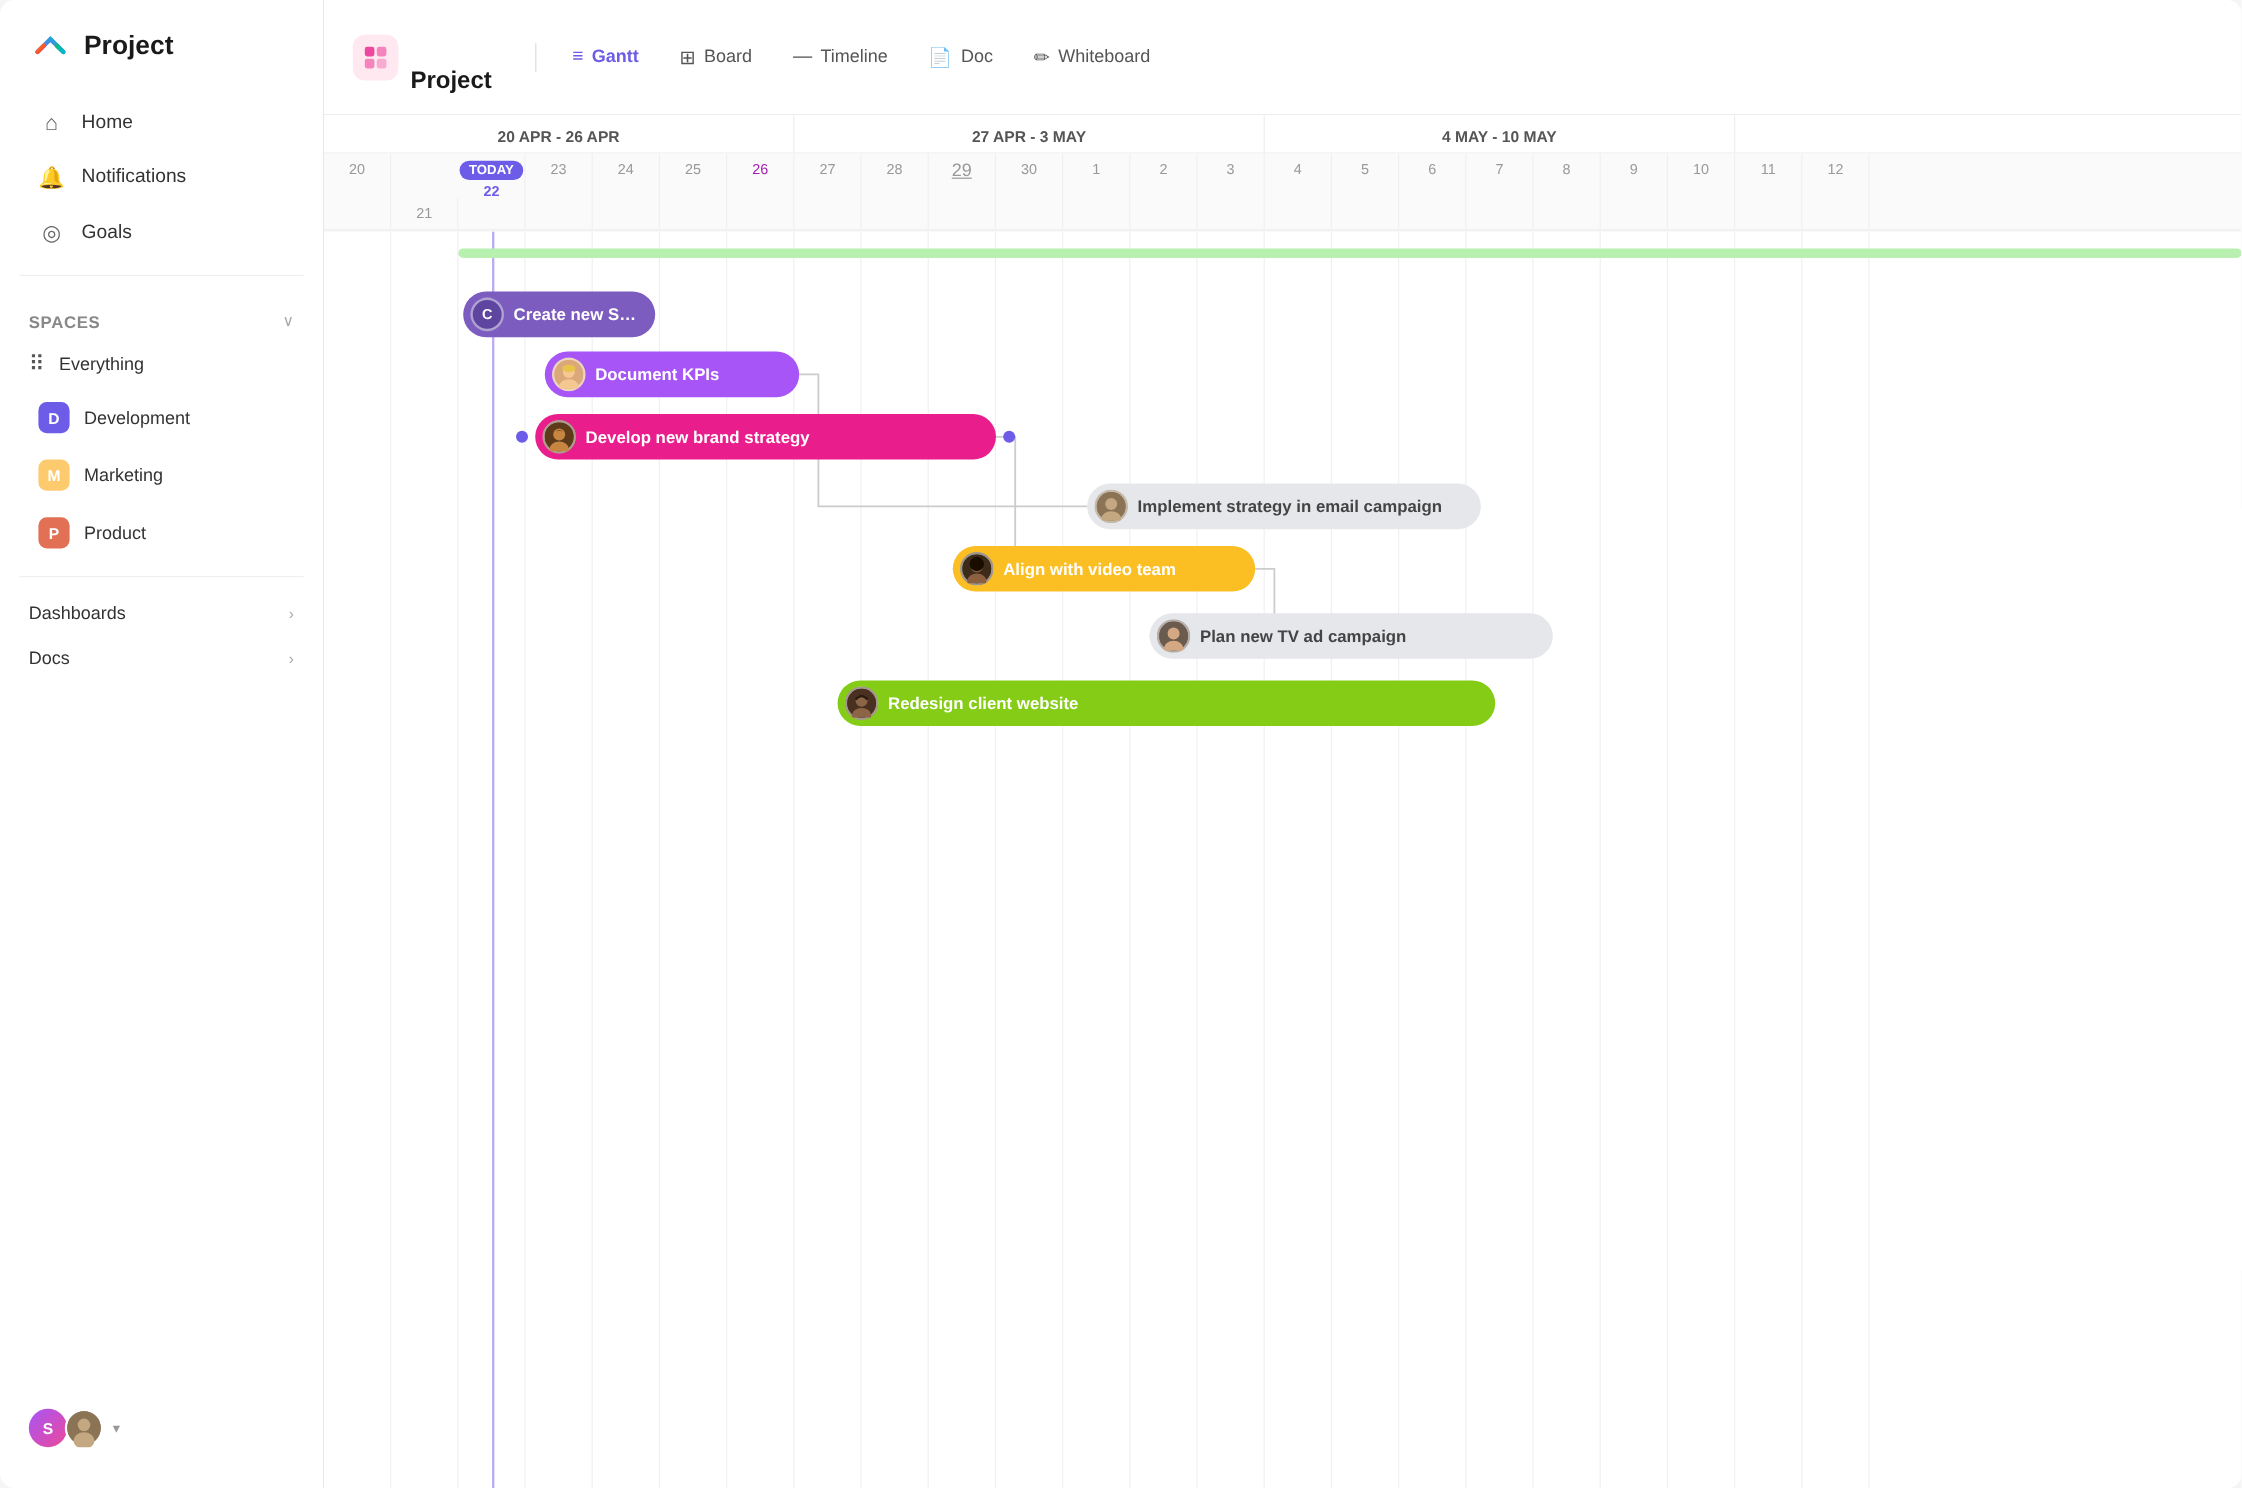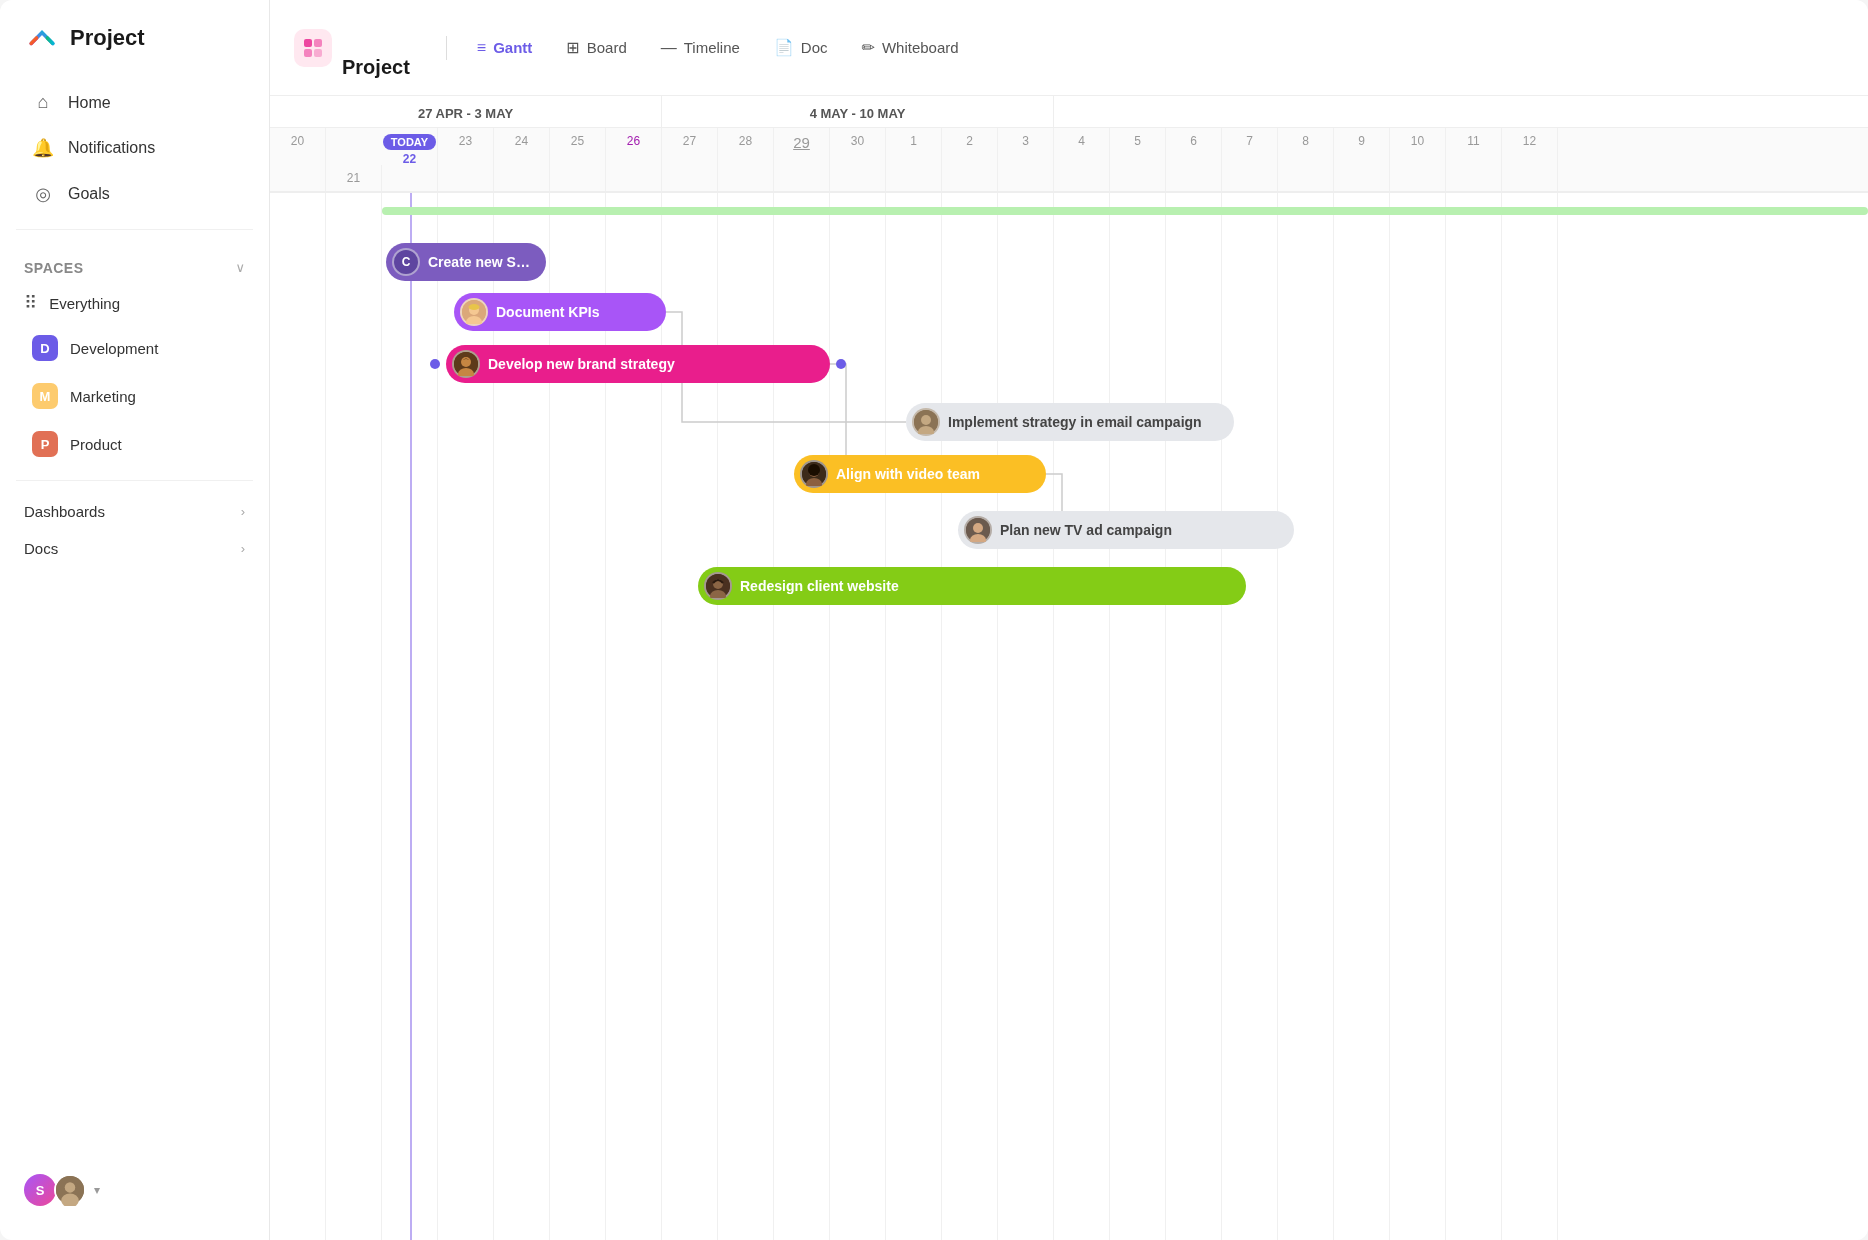--- a/index.html
+++ b/index.html
@@ -316,20 +316,21 @@
         <span class="tab-icon">✏</span>
         <span>Whiteboard</span>
       </div>
     </div>
   </div>
 
   <div class="gantt-area" id="gantt-area">
 
   <div style="flex-shrink: 0; background: rgb(255, 255, 255); border-bottom: 1px solid rgb(238, 238, 238);">
         <div style="display: flex; border-bottom: 1px solid rgb(238, 238, 238);">
+          <div style="width: 392px; text-align: center; padding: 10px 0px 6px; font-size: 13px; font-weight: 600; color: rgb(85, 85, 85); border-right: 1px solid rgb(238, 238, 238); flex-shrink: 0;">20 APR - 26 APR</div>
           <div style="width: 392px; text-align: center; padding: 10px 0px 6px; font-size: 13px; font-weight: 600; color: rgb(85, 85, 85); border-right: 1px solid rgb(238, 238, 238); flex-shrink: 0;">27 APR - 3 MAY</div>
           <div style="width: 392px; text-align: center; padding: 10px 0px 6px; font-size: 13px; font-weight: 600; color: rgb(85, 85, 85); border-right: 1px solid rgb(238, 238, 238); flex-shrink: 0;">4 MAY - 10 MAY</div>
         </div>
         <div style="display: flex; background: rgb(250, 250, 250); border-bottom: 1px solid rgb(238, 238, 238);">
           <div style="width: 56px; text-align: center; padding: 6px 0px; font-size: 12px; color: rgb(153, 153, 153); border-right: 1px solid rgb(240, 240, 240); flex-shrink: 0; position: relative;">20</div>
           <div style="width: 56px; text-align: center; padding: 6px 0px; font-size: 12px; color: rgb(153, 153, 153); border-right: 1px solid rgb(240, 240, 240); flex-shrink: 0; position: relative; margin-top: 37px;">21</div>
           <div style="width: 56px; text-align: center; padding: 6px 0px; font-size: 12px; color: rgb(108, 92, 231); border-right: 1px solid rgb(240, 240, 240); flex-shrink: 0; position: relative; font-weight: 700;"><div style="background: rgb(108, 92, 231); color: rgb(255, 255, 255); border-radius: 12px; padding: 2px 8px; font-size: 11px; font-weight: 700; display: inline-block; margin-bottom: 2px;">TODAY</div><br>22</div>
           <div style="width: 56px; text-align: center; padding: 6px 0px; font-size: 12px; color: rgb(153, 153, 153); border-right: 1px solid rgb(240, 240, 240); flex-shrink: 0; position: relative;">23</div>
           <div style="width: 56px; text-align: center; padding: 6px 0px; font-size: 12px; color: rgb(153, 153, 153); border-right: 1px solid rgb(240, 240, 240); flex-shrink: 0; position: relative;">24</div>
           <div style="width: 56px; text-align: center; padding: 6px 0px; font-size: 12px; color: rgb(153, 153, 153); border-right: 1px solid rgb(240, 240, 240); flex-shrink: 0; position: relative;">25</div>

